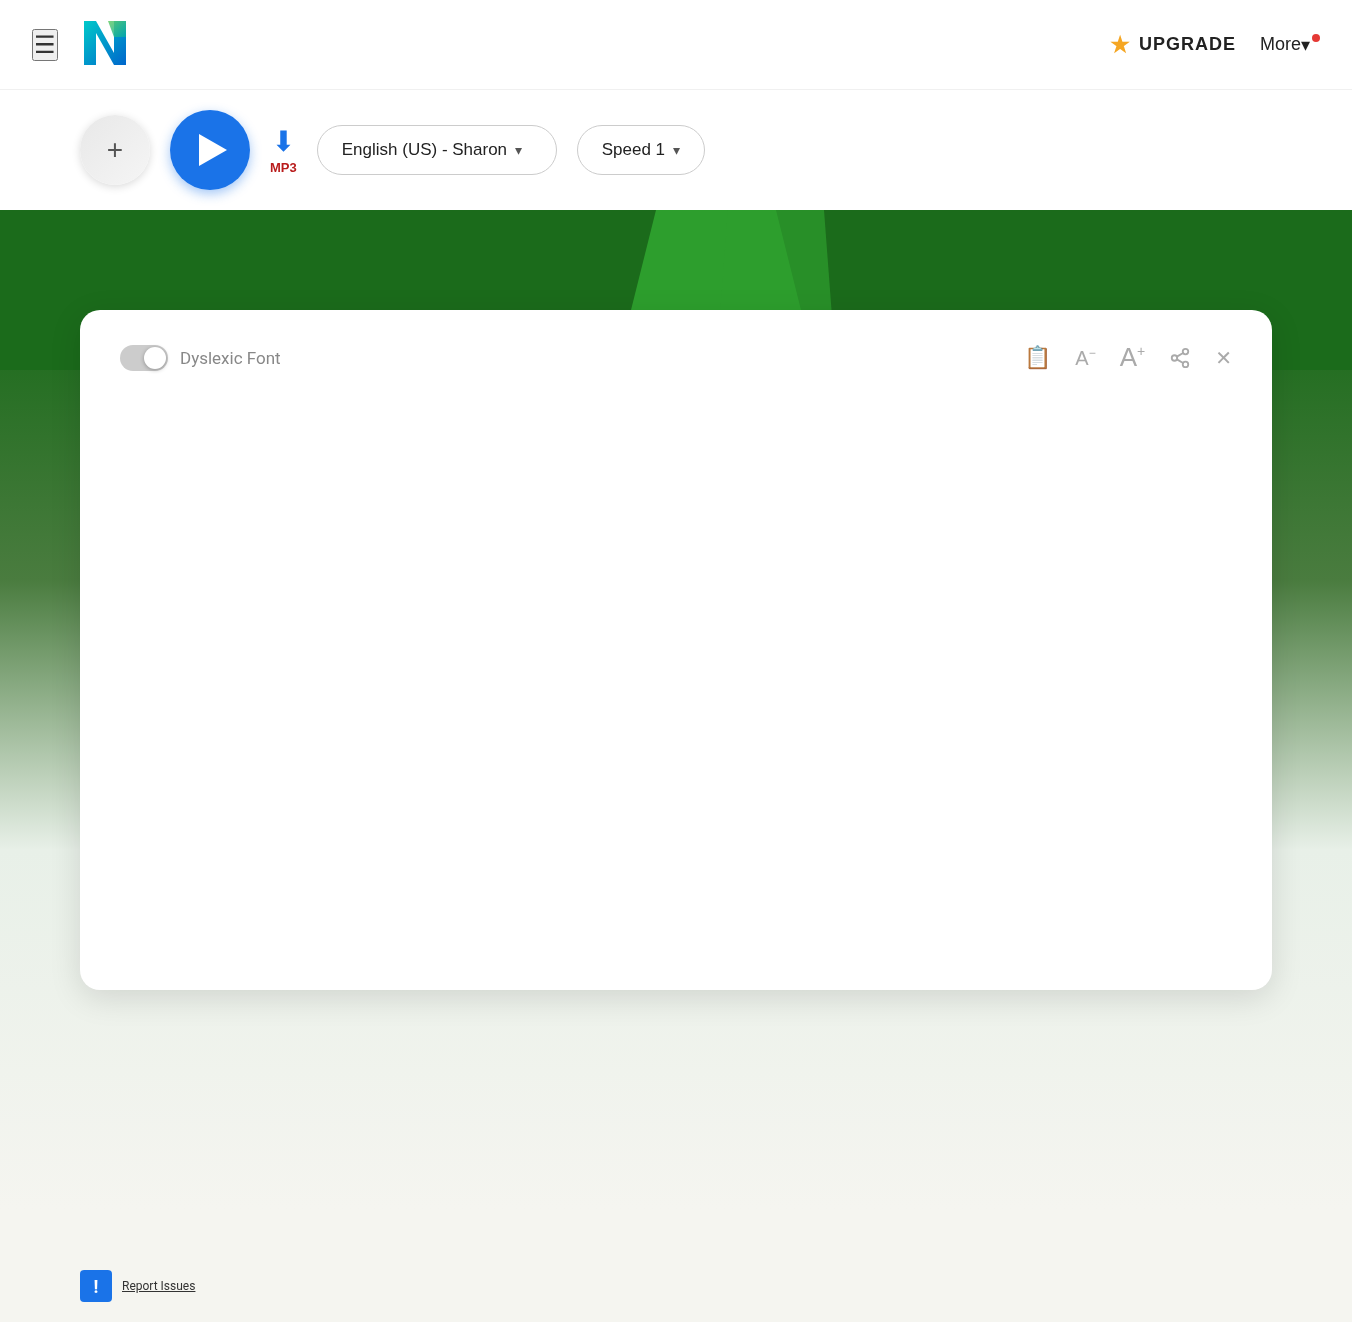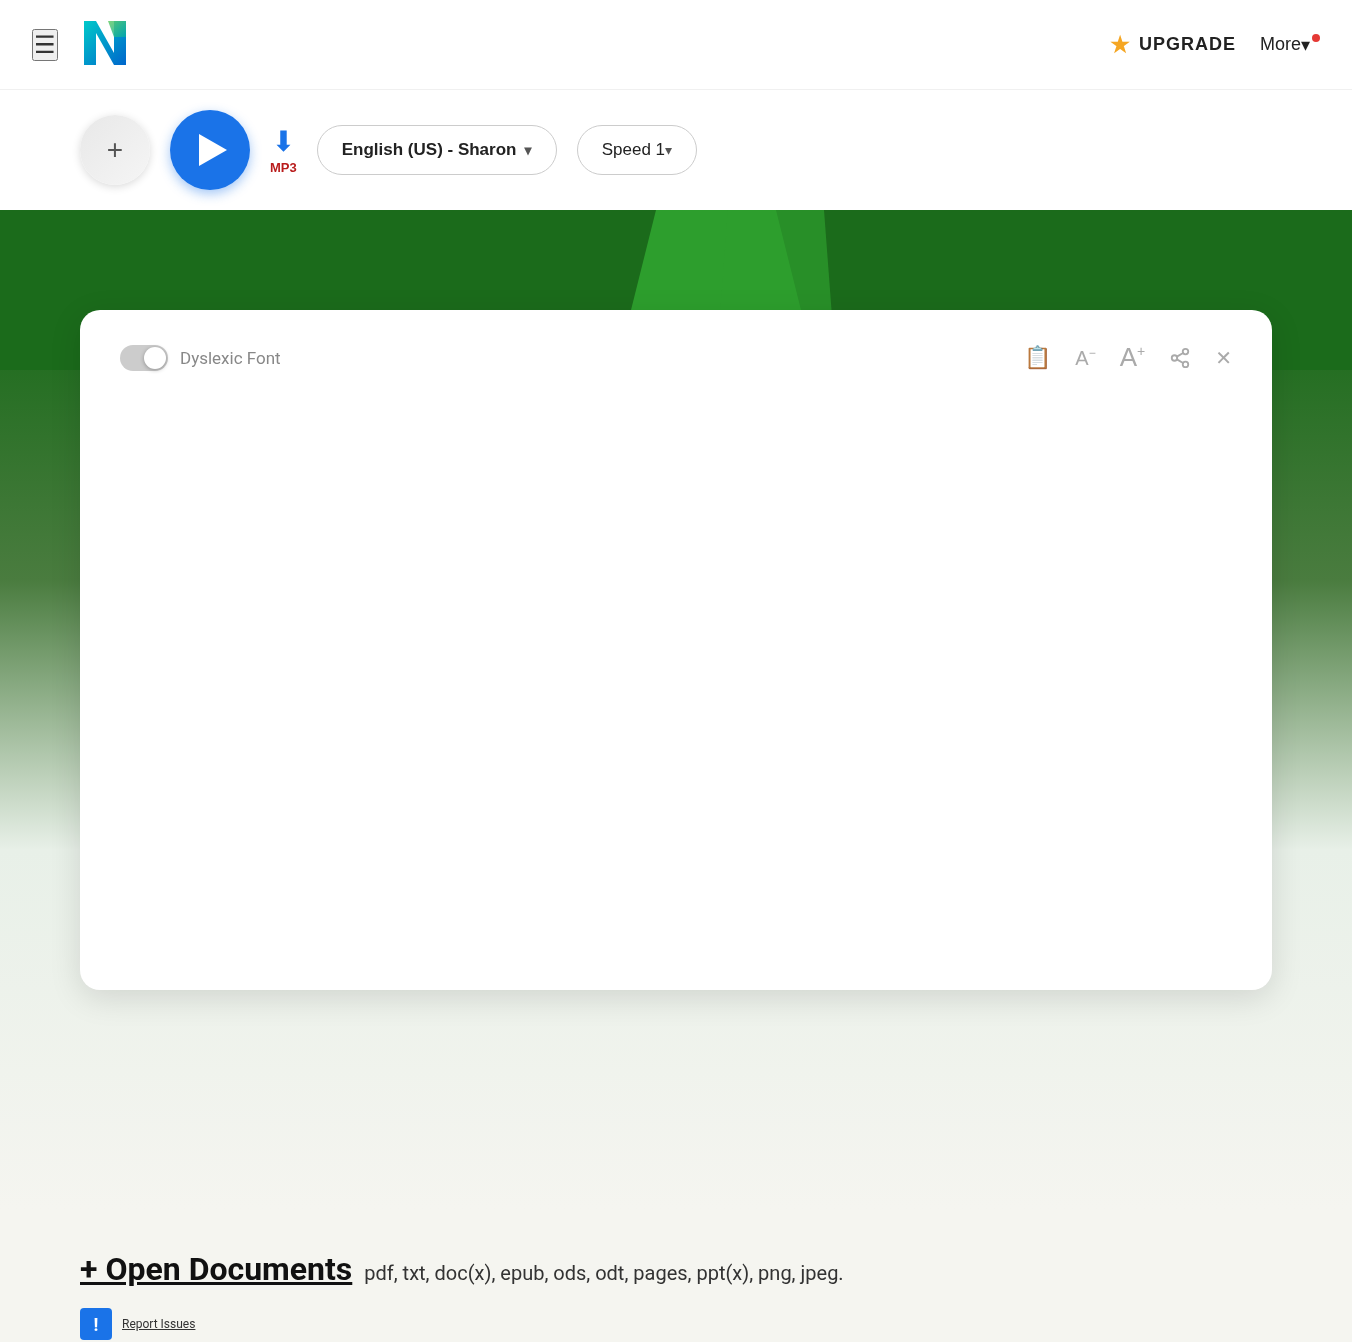--- a/index.html
+++ b/index.html
@@ -137,25 +137,25 @@
       align-items: center;
       gap: 8px;
       padding: 14px 24px;
       border: 1.5px solid #ccc;
       border-radius: 40px;
       font-size: 17px;
       color: #222;
       cursor: pointer;
       background: #fff;
       min-width: 240px;
-      font-weight: bold;
     }
     .speed-selector {
       display: flex;
       align-items: center;
+      gap: 8px;
       padding: 14px 24px;
       border: 1.5px solid #ccc;
       border-radius: 40px;
       font-size: 17px;
       color: #222;
       cursor: pointer;
       background: #fff;
       justify-content: space-between;
     }
     .chevron {
@@ -412,21 +412,17 @@
         </button>
         <button class="editor-icon-btn" title="Close">
           <span style="font-size:20px; color:#aaa;">✕</span>
         </button>
       </div>
     </div>
   </div>
 </div>
 
 <div class="bottom-section">
-  <div>
-    <span class="open-docs-link">+ Open Documents</span>
-    <span class="open-docs-formats">pdf, txt, doc(x), epub, ods, odt, pages, ppt(x), png, jpeg.</span>
-  </div>
   <div class="report-issues">
     <div class="report-icon">!</div>
     <span class="report-label">Report Issues</span>
   </div>
 </div>
 
 </body></html>

